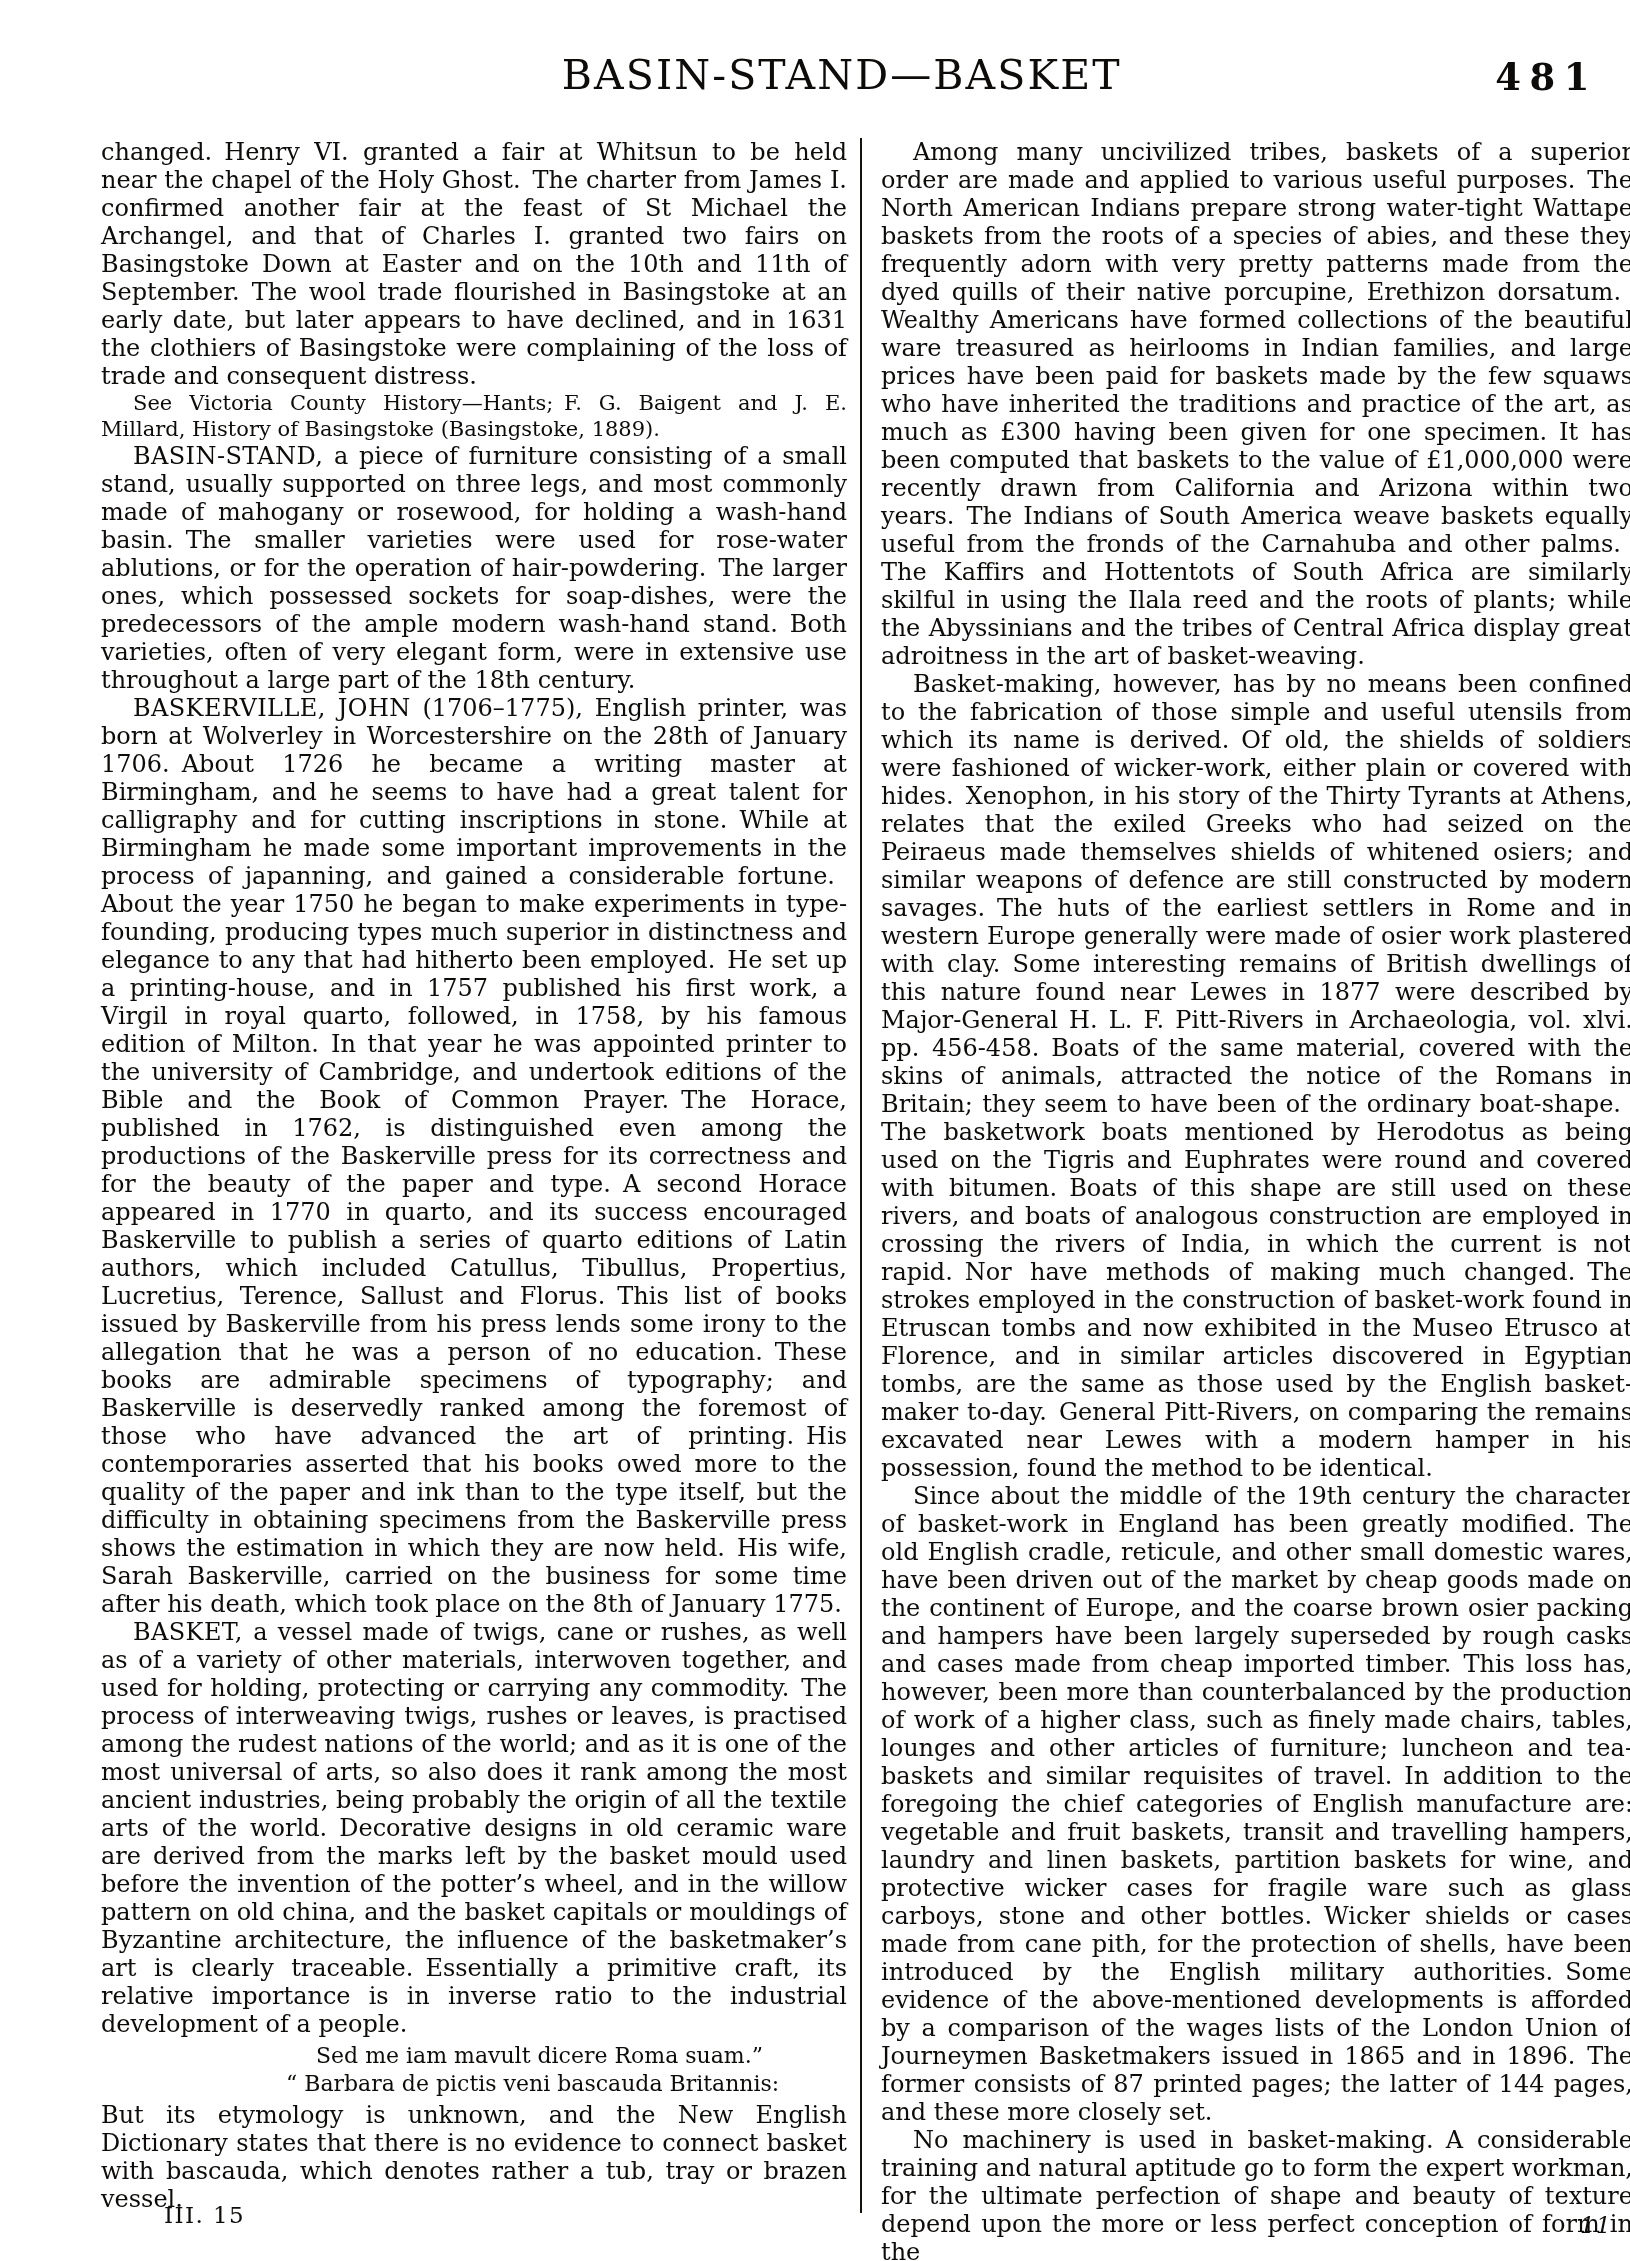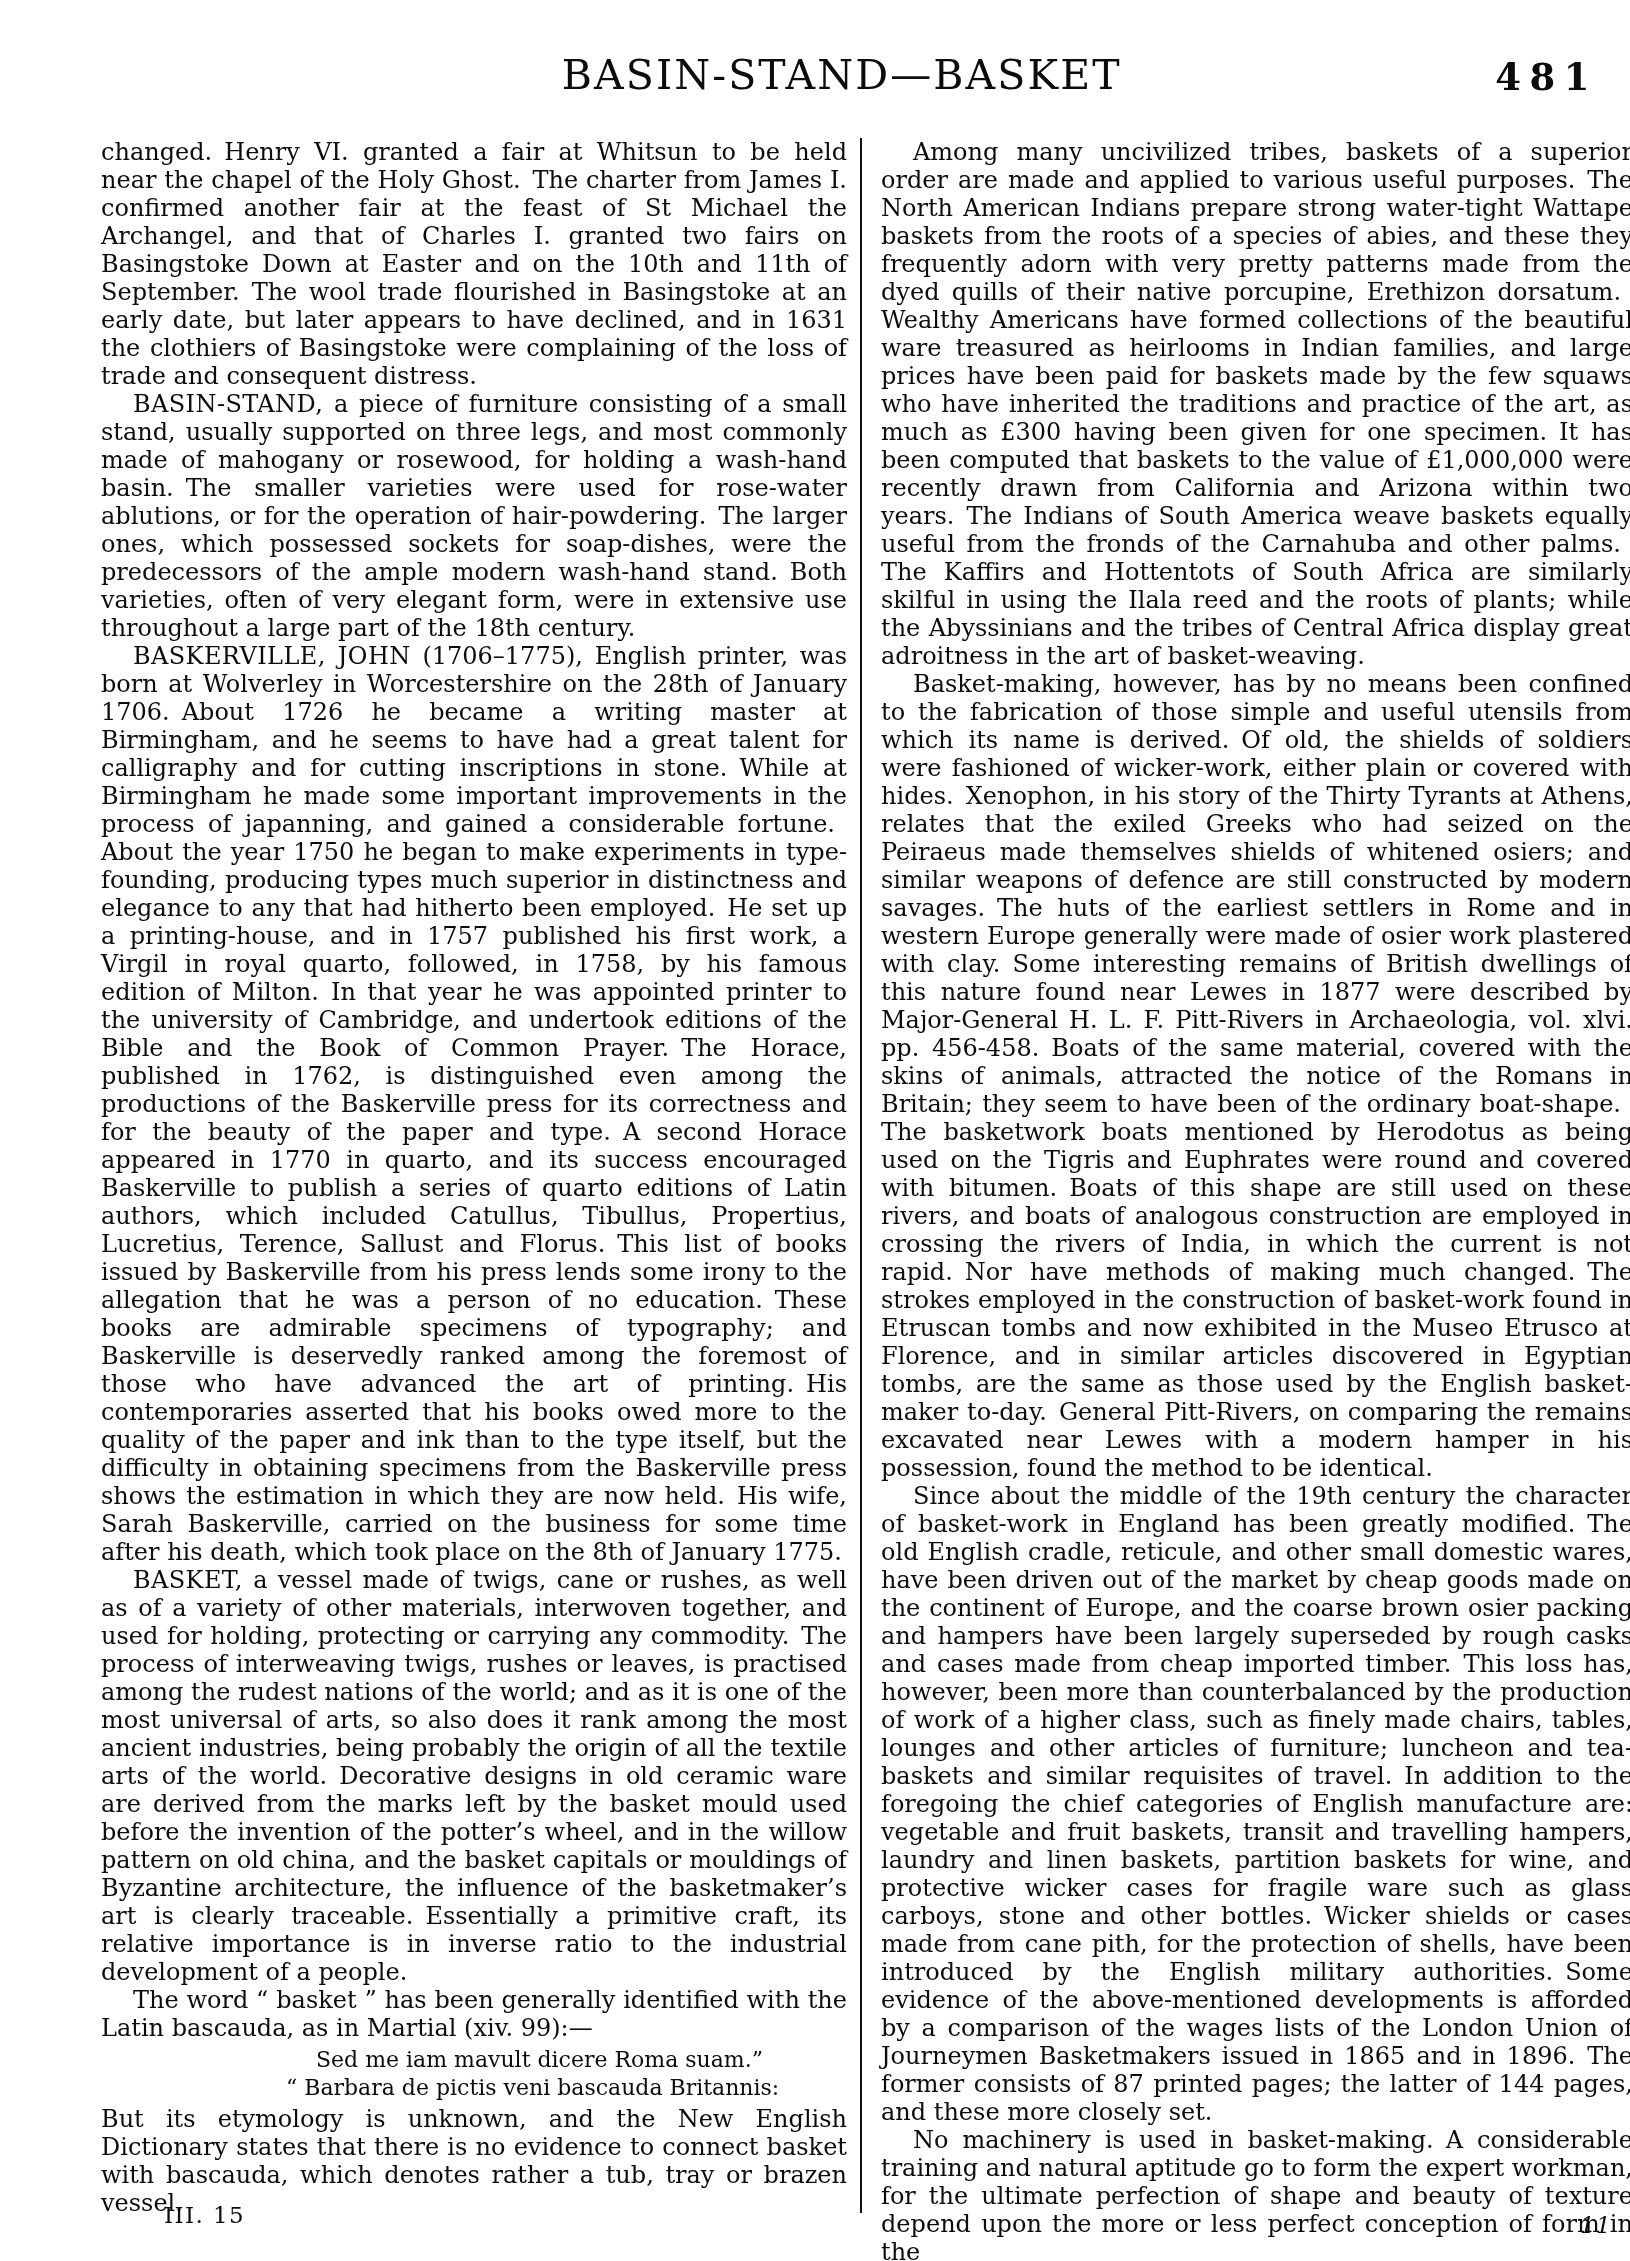--- a/index.html
+++ b/index.html
@@ -70,24 +70,24 @@
   <div class="running-head">
     <div class="head-title">BASIN-STAND—BASKET</div>
     <div class="head-pagenum">481</div>
   </div>
 
   <div class="col-rule"></div>
   <div class="scan-edge"></div>
 
   <div id="col-left" class="col">
       <p class="body"><span class="s-n">changed. Henry VI. granted a fair at Whitsun to be held near the chapel of the Holy Ghost. The charter from James I. confirmed another fair at the feast of St Michael the Archangel, and that of Charles I. granted two fairs on Basingstoke Down at Easter and on the 10th and 11th of September. The wool trade flourished in Basingstoke at an early date, but later appears to have declined, and in 1631 the clothiers of Basingstoke were complaining of the loss of trade and consequent distress.</span></p>
+      <p class="bib indent"><span class="s-n">See </span><span class="s-i">Victoria County History—Hants</span><span class="s-n">; F. G. Baigent and J. E. Millard, </span><span class="s-i">History of Basingstoke</span><span class="s-n"> (Basingstoke, 1889).</span></p>
       <p class="body indent"><span class="s-b">BASIN-STAND,</span><span class="s-n"> a piece of furniture consisting of a small stand, usually supported on three legs, and most commonly made of mahogany or rosewood, for holding a wash-hand basin. The smaller varieties were used for rose-water ablutions, or for the operation of hair-powdering. The larger ones, which possessed sockets for soap-dishes, were the predecessors of the ample modern wash-hand stand. Both varieties, often of very elegant form, were in extensive use throughout a large part of the 18th century.</span></p>
       <p class="body indent"><span class="s-b">BASKERVILLE, JOHN</span><span class="s-n"> (1706–1775), English printer, was born at Wolverley in Worcestershire on the 28th of January 1706. About 1726 he became a writing master at Birmingham, and he seems to have had a great talent for calligraphy and for cutting inscriptions in stone. While at Birmingham he made some important improvements in the process of japanning, and gained a considerable fortune. About the year 1750 he began to make experiments in type-founding, producing types much superior in distinctness and elegance to any that had hitherto been employed. He set up a printing-house, and in 1757 published his first work, a </span><span class="s-i">Virgil</span><span class="s-n"> in royal quarto, followed, in 1758, by his famous edition of Milton. In that year he was appointed printer to the university of Cambridge, and undertook editions of the Bible and the Book of Common Prayer. The </span><span class="s-i">Horace</span><span class="s-n">, published in 1762, is distinguished even among the productions of the Baskerville press for its correctness and for the beauty of the paper and type. A second </span><span class="s-i">Horace</span><span class="s-n"> appeared in 1770 in quarto, and its success encouraged Baskerville to publish a series of quarto editions of Latin authors, which included Catullus, Tibullus, Propertius, Lucretius, Terence, Sallust and Florus. This list of books issued by Baskerville from his press lends some irony to the allegation that he was a person of no education. These books are admirable specimens of typography; and Baskerville is deservedly ranked among the foremost of those who have advanced the art of printing. His contemporaries asserted that his books owed more to the quality of the paper and ink than to the type itself, but the difficulty in obtaining specimens from the Baskerville press shows the estimation in which they are now held. His wife, Sarah Baskerville, carried on the business for some time after his death, which took place on the 8th of January 1775.</span></p>
       <p class="body indent"><span class="s-b">BASKET,</span><span class="s-n"> a vessel made of twigs, cane or rushes, as well as of a variety of other materials, interwoven together, and used for holding, protecting or carrying any commodity. The process of interweaving twigs, rushes or leaves, is practised among the rudest nations of the world; and as it is one of the most universal of arts, so also does it rank among the most ancient industries, being probably the origin of all the textile arts of the world. Decorative designs in old ceramic ware are derived from the marks left by the basket mould used before the invention of the potter’s wheel, and in the willow pattern on old china, and the basket capitals or mouldings of Byzantine architecture, the influence of the basketmaker’s art is clearly traceable. Essentially a primitive craft, its relative importance is in inverse ratio to the industrial development of a people.</span></p>
-      <p class="body indent"><span class="s-n">The word “ basket ” has been generally identified with the Latin </span><span class="s-i">bascauda</span><span class="s-n">, as in Martial (xiv. 99):—</span></p>
       <p class="quote">
         <span class="qline qline-1"><span class="s-n">Sed me iam mavult dicere Roma suam.”</span></span>
         <span class="qline qline-0"><span class="s-n">“ Barbara de pictis veni bascauda Britannis:</span></span>
       </p>
       <p class="body"><span class="s-n">But its etymology is unknown, and the </span><span class="s-i">New English Dictionary</span><span class="s-n"> states that there is no evidence to connect basket with </span><span class="s-i">bascauda</span><span class="s-n">, which denotes rather a tub, tray or brazen vessel.</span></p>
     </div>
   <div id="col-right" class="col">
       <p class="body indent"><span class="s-n">Among many uncivilized tribes, baskets of a superior order are made and applied to various useful purposes. The North American Indians prepare strong water-tight </span><span class="s-i">Wattape</span><span class="s-n"> baskets from the roots of a species of </span><span class="s-i">abies</span><span class="s-n">, and these they frequently adorn with very pretty patterns made from the dyed quills of their native porcupine, </span><span class="s-i">Erethizon dorsatum</span><span class="s-n">. Wealthy Americans have formed collections of the beautiful ware treasured as heirlooms in Indian families, and large prices have been paid for baskets made by the few squaws who have inherited the traditions and practice of the art, as much as £300 having been given for one specimen. It has been computed that baskets to the value of £1,000,000 were recently drawn from California and Arizona within two years. The Indians of South America weave baskets equally useful from the fronds of the Carnahuba and other palms. The Kaffirs and Hottentots of South Africa are similarly skilful in using the Ilala reed and the roots of plants; while the Abyssinians and the tribes of Central Africa display great adroitness in the art of basket-weaving.</span></p>
       <p class="body indent"><span class="s-n">Basket-making, however, has by no means been confined to the fabrication of those simple and useful utensils from which its name is derived. Of old, the shields of soldiers were fashioned of wicker-work, either plain or covered with hides. Xenophon, in his story of the Thirty Tyrants at Athens, relates that the exiled Greeks who had seized on the Peiraeus made themselves shields of whitened osiers; and similar weapons of defence are still constructed by modern savages. The huts of the earliest settlers in Rome and in western Europe generally were made of osier work plastered with clay. Some interesting remains of British dwellings of this nature found near Lewes in 1877 were described by Major-General H. L. F. Pitt-Rivers in </span><span class="s-i">Archaeologia</span><span class="s-n">, vol. xlvi. pp. 456-458. Boats of the same material, covered with the skins of animals, attracted the notice of the Romans in Britain; they seem to have been of the ordinary boat-shape. The basketwork boats mentioned by Herodotus as being used on the Tigris and Euphrates were round and covered with bitumen. Boats of this shape are still used on these rivers, and boats of analogous construction are employed in crossing the rivers of India, in which the current is not rapid. Nor have methods of making much changed. The strokes employed in the construction of basket-work found in Etruscan tombs and now exhibited in the Museo Etrusco at Florence, and in similar articles discovered in Egyptian tombs, are the same as those used by the English basket-maker to-day. General Pitt-Rivers, on comparing the remains excavated near Lewes with a modern hamper in his possession, found the method to be identical.</span></p>
       <p class="body indent"><span class="s-n">Since about the middle of the 19th century the character of basket-work in England has been greatly modified. The old English cradle, reticule, and other small domestic wares, have been driven out of the market by cheap goods made on the continent of Europe, and the coarse brown osier packing and hampers have been largely superseded by rough casks and cases made from cheap imported timber. This loss has, however, been more than counterbalanced by the production of work of a higher class, such as finely made chairs, tables, lounges and other articles of furniture; luncheon and tea-baskets and similar requisites of travel. In addition to the foregoing the chief categories of English manufacture are: vegetable and fruit baskets, transit and travelling hampers, laundry and linen baskets, partition baskets for wine, and protective wicker cases for fragile ware such as glass carboys, stone and other bottles. Wicker shields or cases made from cane pith, for the protection of shells, have been introduced by the English military authorities. Some evidence of the above-mentioned developments is afforded by a comparison of the wages lists of the London Union of Journeymen Basketmakers issued in 1865 and in 1896. The former consists of 87 printed pages; the latter of 144 pages, and these more closely set.</span></p>

